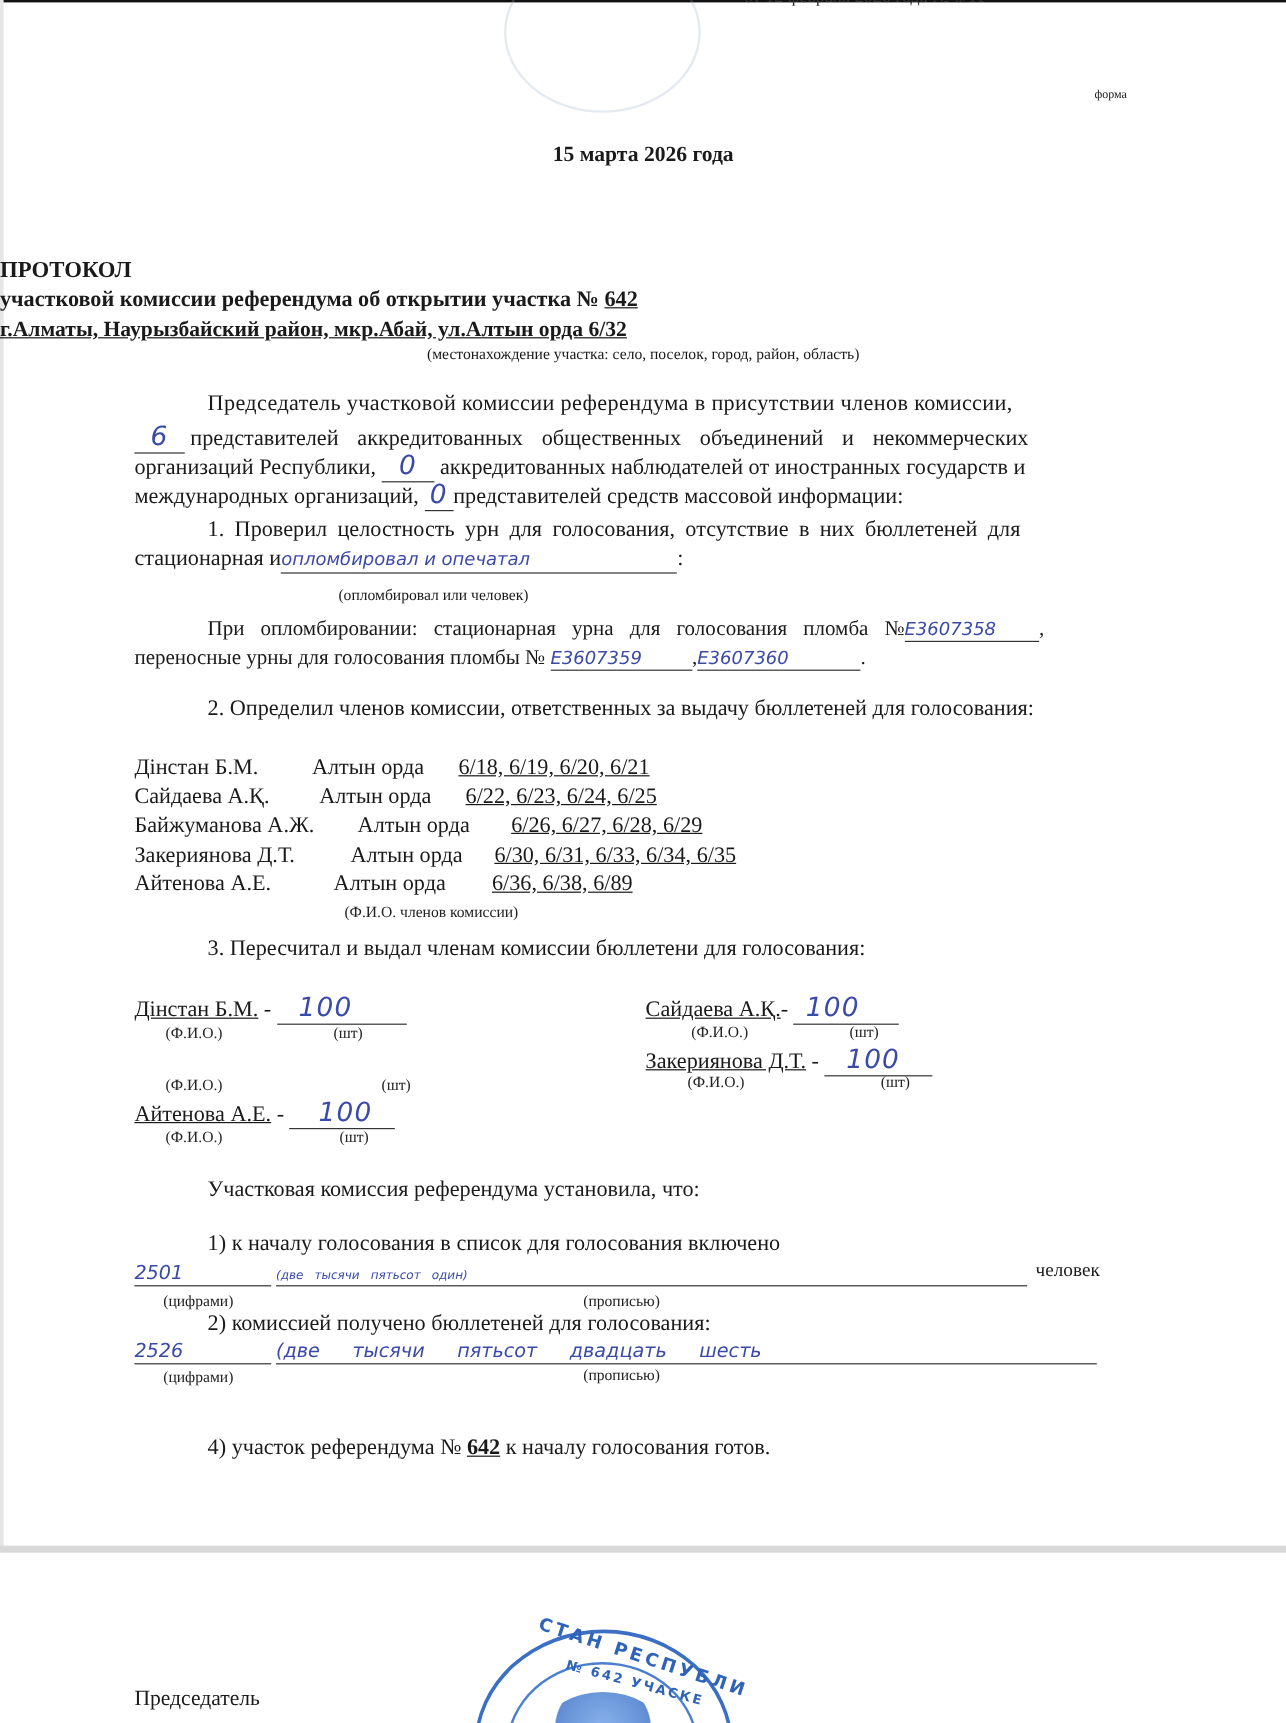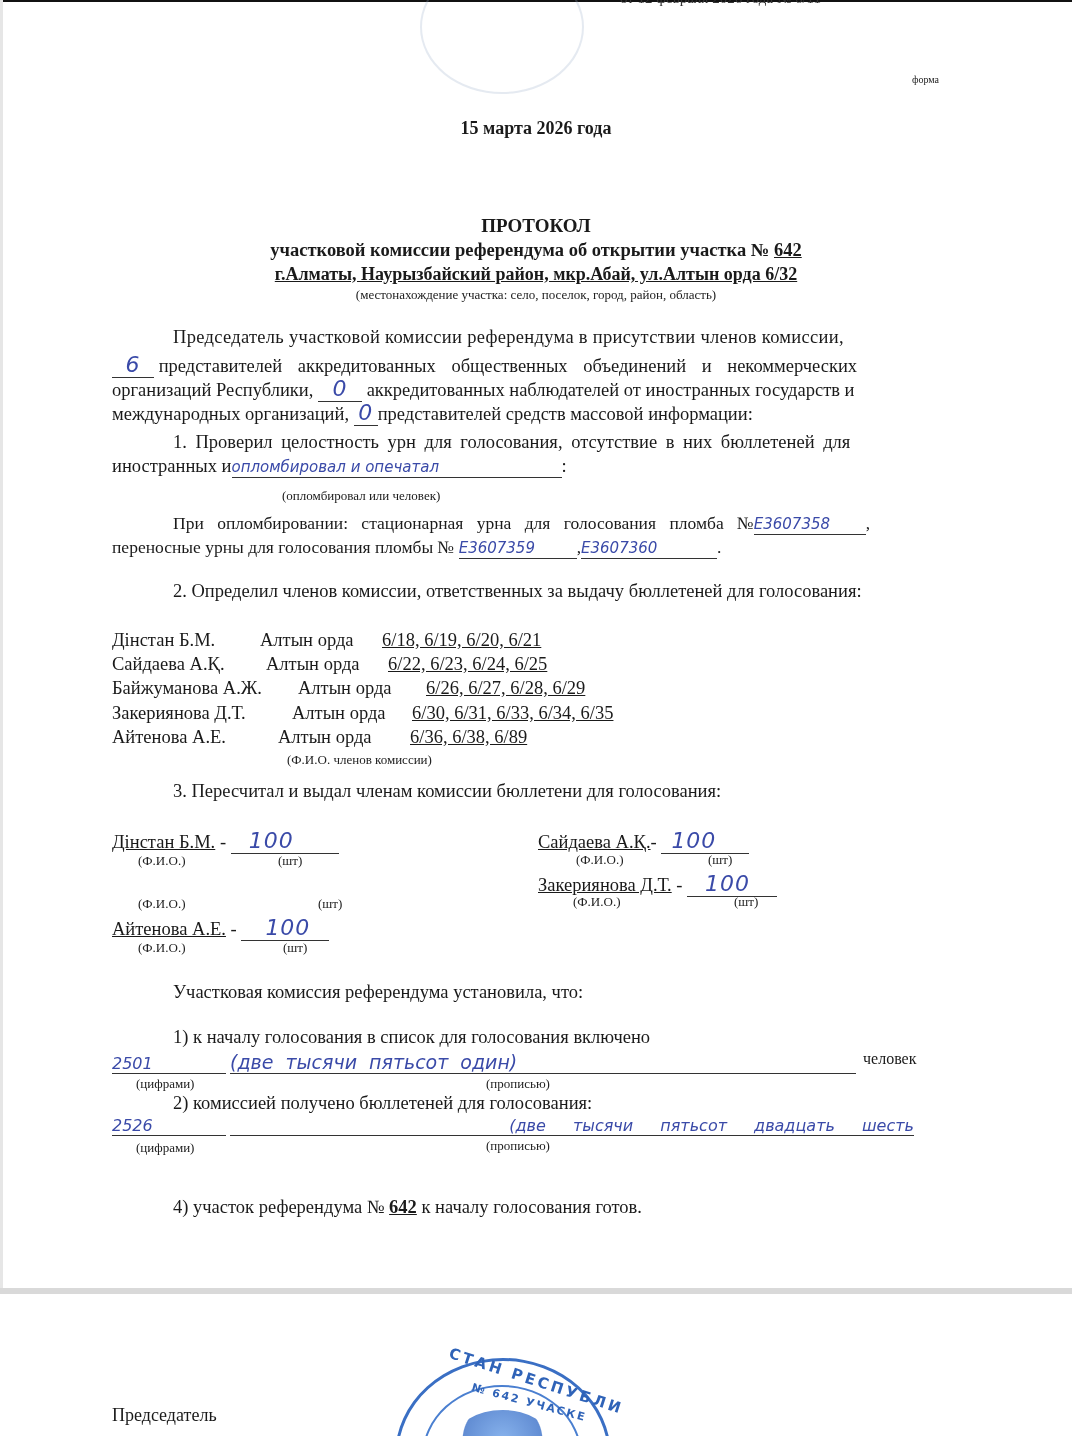--- a/index.html
+++ b/index.html
@@ -17,21 +17,21 @@
   .page2 { position: absolute; left: 0; top: 1294px; width: 1072px; height: 142px; background: #fff; }
 
   .abs { position: absolute; white-space: nowrap; }
   .order-ref { left: 620px; top: -10px; font-size: 15px; color: #333; }
   .stamp-faint {
     position: absolute; left: 420px; top: -40px; width: 160px; height: 130px;
     border-radius: 50%; border: 2px solid rgba(150,170,200,0.25);
   }
   .forma { left: 912px; top: 74px; font-size: 10px; color: #222; }
   .h-ref { width: 1072px; text-align: center; font-weight: bold; font-size: 18px; }
-  .h-title { width: 1072px; text-align: center; font-weight: bold; font-size: 19px; }
+  .h-title { width: 1072px; text-align: left; font-weight: bold; font-size: 19px; }
   .u { text-decoration: underline; }
   .small { font-size: 13px; }
   .center { width: 1072px; text-align: center; }
   .body-text { font-size: 18.5px; }
   .hw {
     font-family: "DejaVu Sans", sans-serif; font-style: italic;
     color: #3a4aa8; font-size: 15px;
   }
   .hw-big { font-size: 22px; letter-spacing: 1px; }
   .line { border-bottom: 1px solid #333; display: inline-block; }
@@ -83,21 +83,21 @@
     <span class="line" style="width:44px;text-align:center;"><span class="hw hw-big">0</span></span>
     <span>аккредитованных наблюдателей от иностранных государств и</span>
   </div>
   <div class="abs body-text" style="left:112px;top:400px;">
     <span>международных организаций,</span>
     <span class="line" style="width:24px;text-align:center;"><span class="hw hw-big">0</span></span><span>представителей средств массовой информации:</span>
   </div>
 
   <div class="abs body-text" style="left:173px;top:432px;width:785px;word-spacing:4px;">1. Проверил целостность урн для голосования, отсутствие в них бюллетеней для</div>
   <div class="abs body-text" style="left:112px;top:456px;">
-    <span>иностранных и</span><span class="line" style="width:330px;"><span class="hw">опломбировал и опечатал</span></span><span>:</span>
+    <span>стационарная и</span><span class="line" style="width:330px;"><span class="hw">опломбировал и опечатал</span></span><span>:</span>
   </div>
   <div class="abs small" style="left:282px;top:488px;">(опломбировал или человек)</div>
 
   <div class="abs body-text" style="left:173px;top:513px;word-spacing:9px;font-size:17.5px;">
     <span>При опломбировании: стационарная урна для голосования пломба №</span><span class="line" style="width:112px;"><span class="hw">Е3607358</span></span><span>,</span>
   </div>
   <div class="abs body-text" style="left:112px;top:537px;font-size:17.5px;">
     <span>переносные урны для голосования пломбы №</span>
     <span class="line" style="width:118px;"><span class="hw">Е3607359</span></span>,<span class="line" style="width:136px;"><span class="hw">Е3607360</span></span><span>.</span>
   </div>
@@ -147,30 +147,30 @@
   <div class="abs body-text" style="left:538px;top:871px;">
     <span class="u">Закериянова Д.Т.</span> - <span class="line" style="width:90px;padding-left:18px;box-sizing:border-box;"><span class="hw hw-big">100</span></span>
   </div>
   <div class="abs cap" style="left:573px;top:894px;">(Ф.И.О.)</div>
   <div class="abs cap" style="left:734px;top:894px;">(шт)</div>
 
   <div class="abs body-text" style="left:173px;top:982px;">Участковая комиссия референдума установила, что:</div>
   <div class="abs body-text" style="left:173px;top:1027px;">1) к началу голосования в список для голосования включено</div>
   <div class="abs" style="left:112px;top:1051px;width:750px;">
     <span class="line" style="width:114px;"><span class="hw" style="font-size:16px;">2501</span></span>
-    <span class="line" style="width:626px;"><span class="hw" style="font-size:19px;word-spacing:6px;">(две тысячи пятьсот один)</span></span>
+    <span class="line" style="width:626px;"><span class="hw" style="font-size:10px;word-spacing:6px;">(две тысячи пятьсот один)</span></span>
   </div>
   <div class="abs" style="left:863px;top:1050px;font-size:16px;">человек</div>
   <div class="abs cap" style="left:136px;top:1076px;">(цифрами)</div>
   <div class="abs cap" style="left:486px;top:1076px;">(прописью)</div>
 
   <div class="abs body-text" style="left:173px;top:1093px;">2) комиссией получено бюллетеней для голосования:</div>
   <div class="abs" style="left:112px;top:1116px;width:810px;">
     <span class="line" style="width:114px;"><span class="hw" style="font-size:16px;">2526</span></span>
-    <span class="line" style="width:684px;text-align:right;"><span class="hw" style="font-size:16px;word-spacing:22px;">(две тысячи пятьсот двадцать шесть</span></span>
+    <span class="line" style="width:684px;"><span class="hw" style="font-size:16px;word-spacing:22px;">(две тысячи пятьсот двадцать шесть</span></span>
   </div>
   <div class="abs cap" style="left:136px;top:1140px;">(цифрами)</div>
   <div class="abs cap" style="left:486px;top:1138px;">(прописью)</div>
 
   <div class="abs body-text" style="left:173px;top:1197px;">
     <span>4) участок референдума №</span>
     <span class="u" style="font-weight:bold;">642</span>
     <span>к началу голосования готов.</span>
   </div>
 </div>

